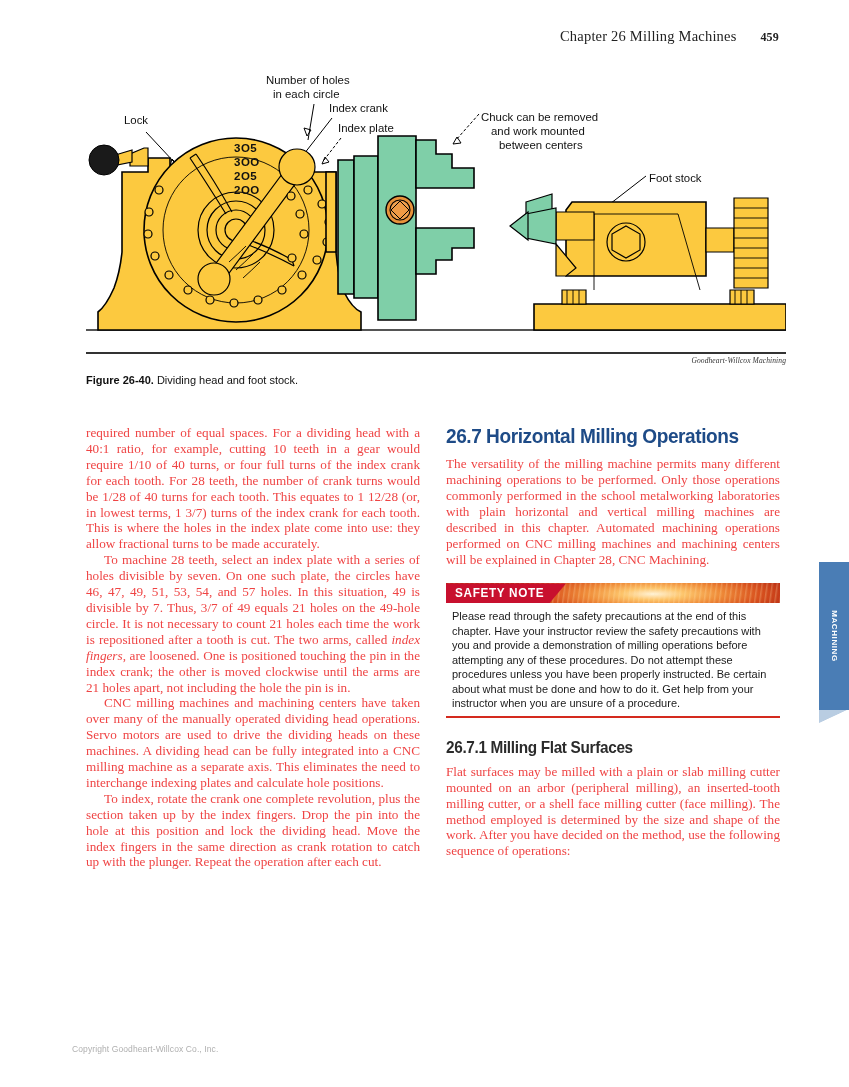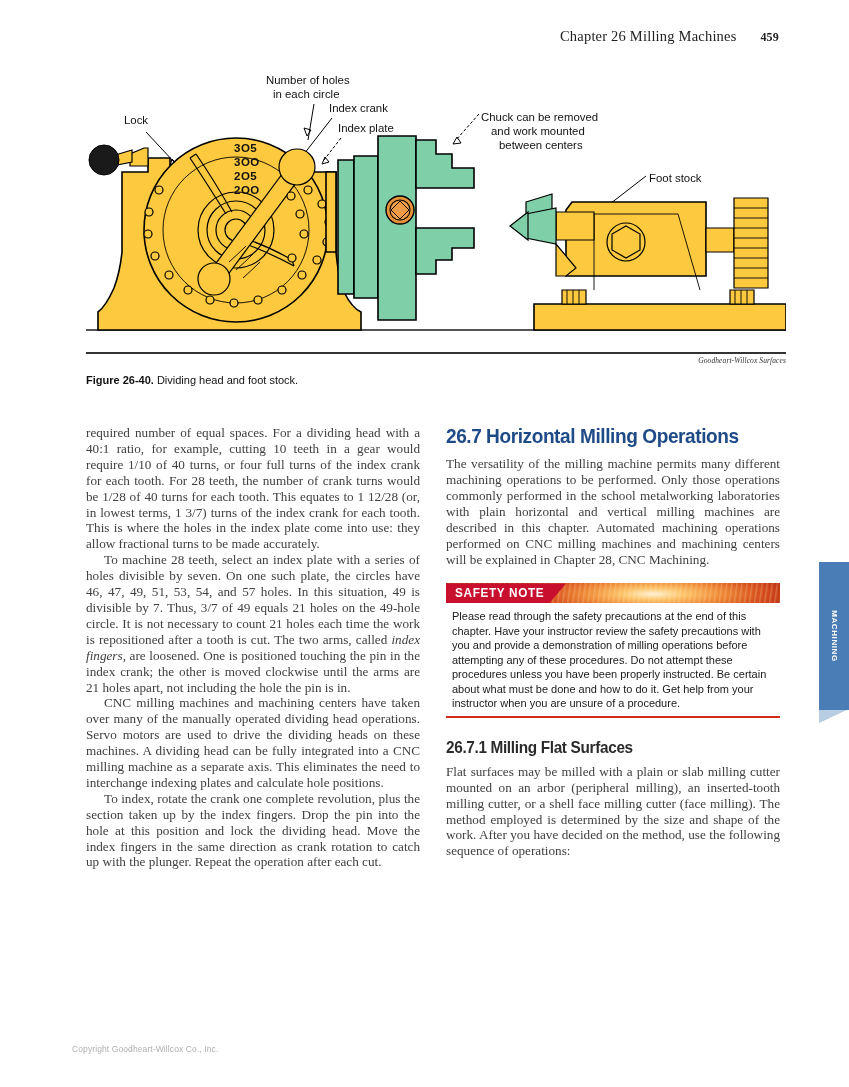--- a/index.html
+++ b/index.html
@@ -115,21 +115,21 @@
   .col-right { left: 446px; }
 
   .col p {
     margin: 0;
     font-family: "Liberation Serif", serif;
     font-size: 13.2px;
     line-height: 15.9px;
     text-align: justify;
     text-justify: inter-word;
     hyphens: manual;
-    color: #404040;
+    color: #ef4444;
   }
   .col p.indent { text-indent: 18px; }
   .col p i { font-style: italic; }
 
   
   .h-section {
     margin: 0 0 9px 0;
     font-family: "Liberation Sans", sans-serif;
     font-weight: bold;
     font-size: 20.5px;
@@ -397,21 +397,21 @@
   <path class="yl2" d="M540 164 L554 172 L554 188 L540 196 L526 188 L526 172 Z"></path>
 
   <path class="yl2" d="M620 166 L648 166 L648 190 L620 190 Z"></path>
 
   <path class="yl2" d="M648 136 L682 136 L682 226 L648 226 Z"></path>
   <path class="lnthin" d="M648 146 L682 146 M648 156 L682 156 M648 166 L682 166 M648 176 L682 176 M648 186 L682 186 M648 196 L682 196 M648 206 L682 206 M648 216 L682 216"></path>
 </svg>
 </div>
 
 <div class="fig-rule"></div>
-<div class="fig-credit">Goodheart-Willcox Surfaces</div>
+<div class="fig-credit">Goodheart-Willcox Machining</div>
 <div class="fig-caption">
   <b>Figure 26-40.</b><span> Dividing head and foot stock.</span>
 </div>
 
 <div class="col col-left">
   <p>required number of equal spaces. For a dividing head with a 40:1 ratio, for example, cutting 10 teeth in a gear would require 1/10 of 40 turns, or four full turns of the index crank for each tooth. For 28 teeth, the number of crank turns would be 1/28 of 40 turns for each tooth. This equates to 1 12/28 (or, in lowest terms, 1 3/7) turns of the index crank for each tooth. This is where the holes in the index plate come into use: they allow fractional turns to be made accurately.</p>
   <p class="indent"><span>To machine 28 teeth, select an index plate with a series of holes divisible by seven. On one such plate, the circles have 46, 47, 49, 51, 53, 54, and 57 holes. In this situation, 49 is divisible by 7. Thus, 3/7 of 49 equals 21 holes on the 49-hole circle. It is not necessary to count 21 holes each time the work is repositioned after a tooth is cut. The two arms, called </span><i>index fingers</i><span>, are loosened. One is positioned touching the pin in the index crank; the other is moved clockwise until the arms are 21 holes apart, not including the hole the pin is in.</span></p>
   <p class="indent">CNC milling machines and machining centers have taken over many of the manually operated dividing head operations. Servo motors are used to drive the dividing heads on these machines. A dividing head can be fully integrated into a CNC milling machine as a separate axis. This eliminates the need to interchange indexing plates and calculate hole positions.</p>
   <p class="indent">To index, rotate the crank one complete revolution, plus the section taken up by the index fingers. Drop the pin into the hole at this position and lock the dividing head. Move the index fingers in the same direction as crank rotation to catch up with the plunger. Repeat the operation after each cut.</p>
 </div>

